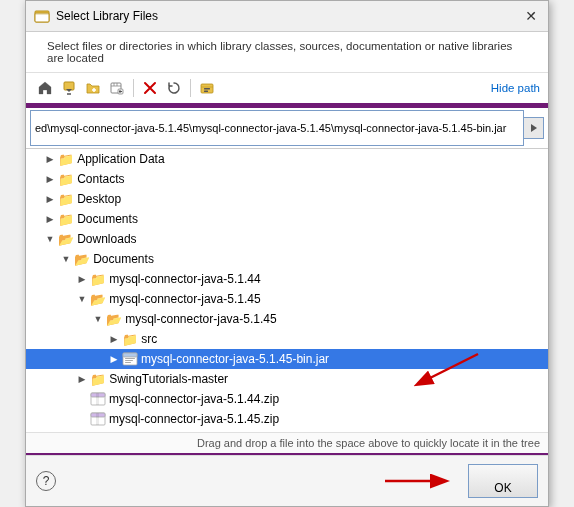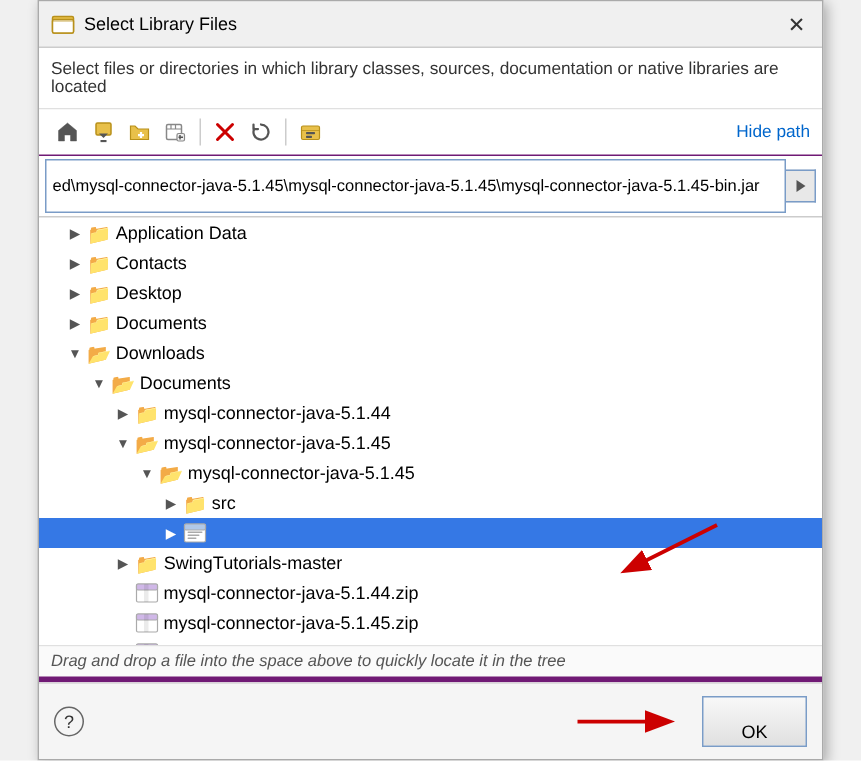--- a/index.html
+++ b/index.html
@@ -2,38 +2,38 @@
 <html><head>
   <meta charset="utf-8">
   <style>
     * { box-sizing: border-box; margin: 0; padding: 0; }
     body { font-family: 'Segoe UI', Tahoma, Geneva, Verdana, sans-serif; font-size: 12px; background: #f0f0f0; display: flex; justify-content: center; align-items: center; width: 574px; height: 507px; }
     .dialog { width: 524px; height: 507px; background: #fff; border: 1px solid #aaa; box-shadow: 2px 2px 8px rgba(0,0,0,0.3); display: flex; flex-direction: column; }
     .title-bar { background: #f0f0f0; border-bottom: 1px solid #ccc; padding: 6px 8px; display: flex; align-items: center; justify-content: space-between; }
     .title-bar-left { display: flex; align-items: center; gap: 6px; }
     .title-text { font-size: 12px; font-weight: normal; color: #000; }
     .title-close { width: 18px; height: 18px; background: none; border: none; cursor: pointer; font-size: 14px; color: #333; display: flex; align-items: center; justify-content: center; }
-    .description { padding: 8px 8px; font-size: 11.5px; color: #333; border-bottom: 1px solid #e0e0e0; }
-    .toolbar { display: flex; align-items: center; padding: 4px 8px; border-bottom: 1px solid #701a75; gap: 2px; background: #fff; }
+    .description { padding: 8px 21px; font-size: 11.5px; color: #333; border-bottom: 1px solid #e0e0e0; }
+    .toolbar { display: flex; align-items: center; padding: 4px 8px; border-bottom: 5px solid #701a75; gap: 2px; background: #fff; }
     .toolbar-btn { width: 22px; height: 22px; background: none; border: 1px solid transparent; cursor: pointer; display: flex; align-items: center; justify-content: center; font-size: 13px; color: #333; }
     .toolbar-sep { width: 1px; height: 18px; background: #ccc; margin: 0 3px; }
     .hide-path-link { margin-left: auto; color: #0066cc; cursor: pointer; font-size: 11.5px; text-decoration: none; }
     .path-bar { display: flex; align-items: center; padding: 2px 4px; border-bottom: 1px solid #ccc; background: #fff; }
     .path-input { flex: 1; border: 1px solid #7a9cc7; height: 22px; padding: 17px 4px; font-size: 11px; color: #000; outline: none; }
     .path-go-btn { width: 20px; height: 22px; border: 1px solid #7a9cc7; border-left: none; background: #e8e8e8; cursor: pointer; display: flex; align-items: center; justify-content: center; }
     .tree-container { flex: 1; overflow-y: auto; overflow-x: hidden; background: #fff; border-bottom: 1px solid #e0e0e0; }
     .tree-item { display: flex; align-items: center; height: 20px; padding-right: 8px; cursor: pointer; white-space: nowrap; }
     .tree-item.selected { background: #3399ff; color: #fff; }
     .tree-item.selected .item-label { color: #fff; }
     .expand-btn { width: 16px; height: 20px; display: flex; align-items: center; justify-content: center; font-size: 9px; color: #555; flex-shrink: 0; }
     .expand-placeholder { width: 16px; flex-shrink: 0; }
     .indent { display: inline-block; flex-shrink: 0; }
     .folder-icon { margin-right: 3px; font-size: 13px; color: #e8c04a; flex-shrink: 0; }
     .item-label { font-size: 12px; }
-    .status-bar { padding: 4px 8px; font-size: 11px; color: #555; text-align: left; border-bottom: 4px solid #701a75; background: #fafafa; font-style: italic; }
+    .status-bar { padding: 4px 8px; font-size: 11px; color: #555; text-align: right; border-bottom: 2px solid #701a75; background: #fafafa; }
     .button-bar { display: flex; align-items: center; justify-content: flex-end; padding: 8px 10px; gap: 8px; background: #f5f5f5; border-top: 1px solid #ddd; }
     .help-btn { margin-right: auto; width: 20px; height: 20px; border-radius: 50%; border: 1px solid #666; background: none; cursor: pointer; font-size: 12px; color: #333; display: flex; align-items: center; justify-content: center; }
     .ok-btn, .cancel-btn { min-width: 70px; height: 26px; border: 1px solid #999; cursor: pointer; font-size: 12px; padding: 16px 12px; }
     .ok-btn { background: linear-gradient(#f8f8f8, #e0e0e0); border-color: #7a9cc7; }
     .cancel-btn { background: linear-gradient(#f8f8f8, #e0e0e0); }
     .main-content { position: relative; flex: 1; display: flex; flex-direction: column; overflow: hidden; }
     
     .tree-container::-webkit-scrollbar { width: 12px; }
     .tree-container::-webkit-scrollbar-track { background: #f0f0f0; }
     .tree-container::-webkit-scrollbar-thumb { background: #bbb; border: 1px solid #999; }
@@ -196,20 +196,21 @@
       <div class="tree-item selected" style="background:#3578e5;">
         <span class="indent" style="width:80px"></span>
         <span class="expand-btn" style="color:#fff;">▶</span>
         <svg width="16" height="14" viewBox="0 0 16 14" style="margin-right:3px;flex-shrink:0;">
           <rect x="1" y="1" width="14" height="12" rx="1" fill="#fff" stroke="#aaa" stroke-width="0.8"></rect>
           <rect x="1" y="1" width="14" height="4" rx="1" fill="#b0c8e8" stroke="#aaa" stroke-width="0.8"></rect>
           <rect x="3" y="6" width="10" height="1" fill="#aaa" rx="0.5"></rect>
           <rect x="3" y="8" width="8" height="1" fill="#aaa" rx="0.5"></rect>
           <rect x="3" y="10" width="6" height="1" fill="#aaa" rx="0.5"></rect>
         </svg>
+        <span class="item-label">mysql-connector-java-5.1.45-bin.jar</span>
       </div>
 
       <div class="tree-item">
         <span class="indent" style="width:48px"></span>
         <span class="expand-btn">▶</span>
         <span class="folder-icon">📁</span>
         <span class="item-label">SwingTutorials-master</span>
       </div>
 
       <div class="tree-item">

